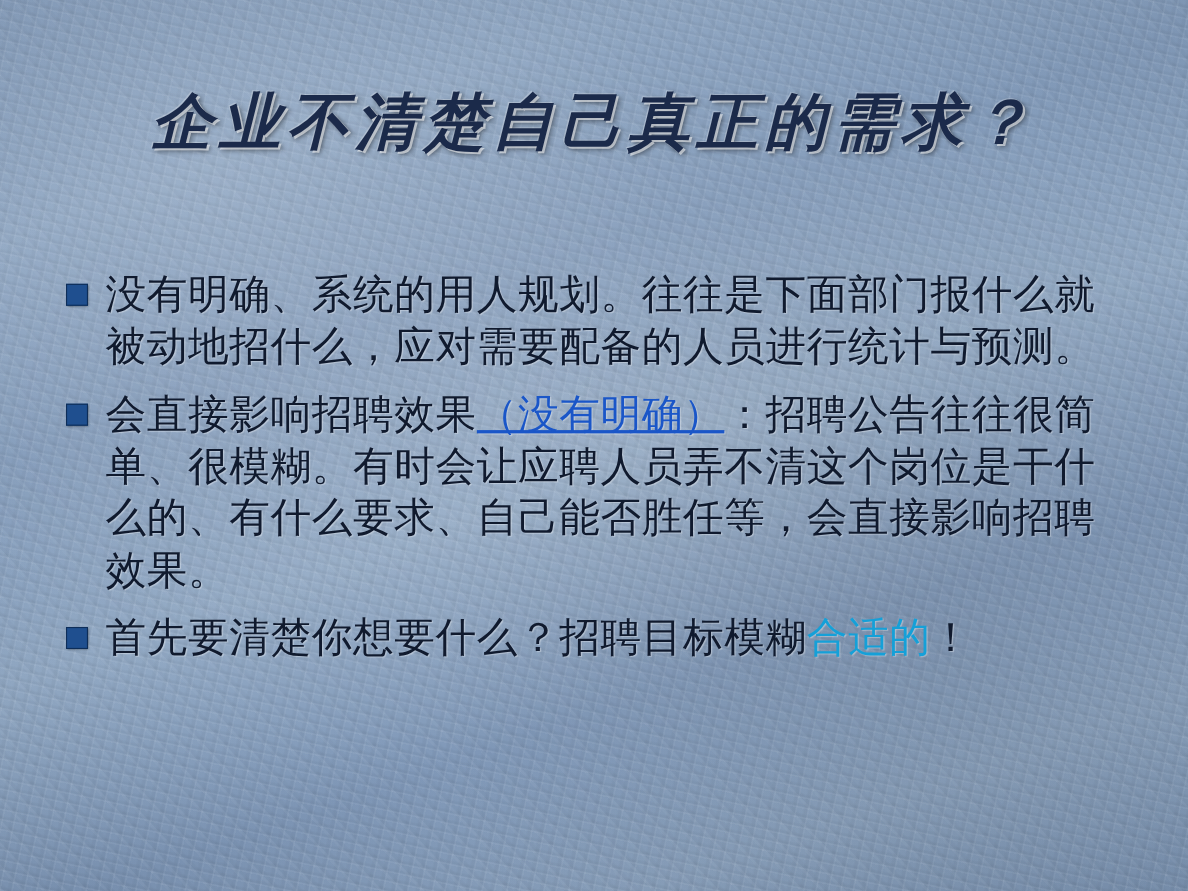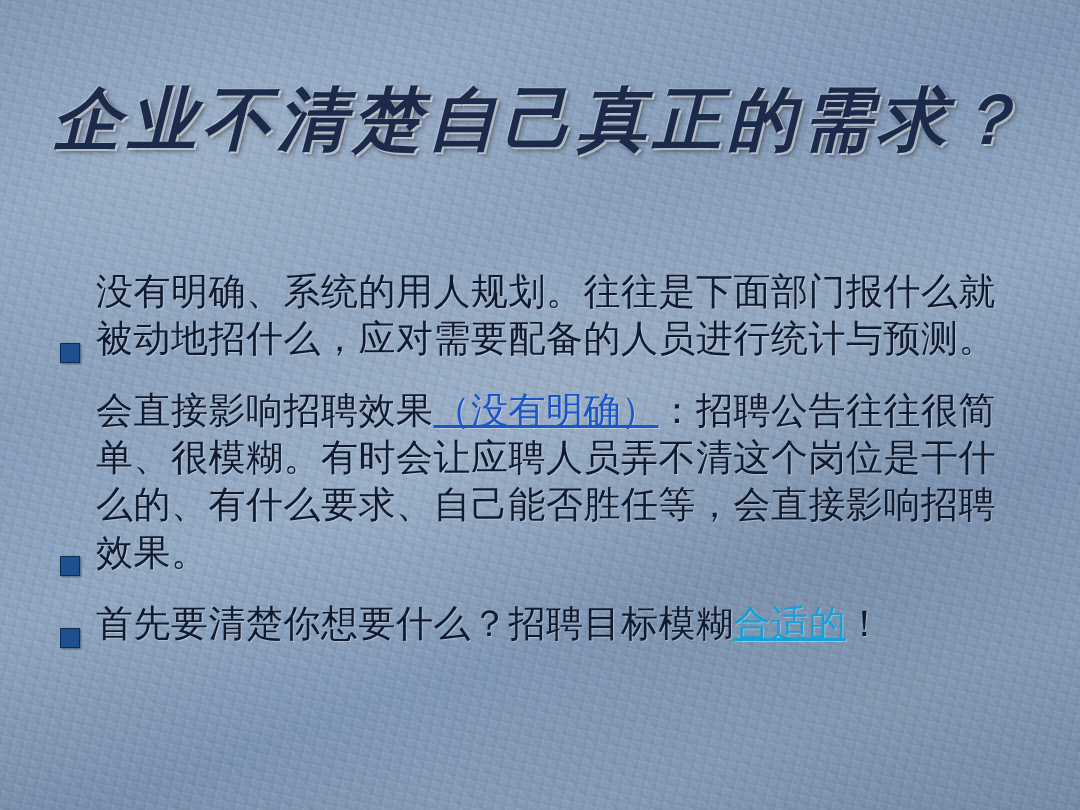--- a/index.html
+++ b/index.html
@@ -50,44 +50,43 @@
   }
 
   
   .title {
     position: absolute;
     top: 74px;
     left: 0;
     width: 1080px;
     text-align: center;
     font-family: "DejaVu Serif", serif;
-    font-size: 69px;
+    font-size: 56px;
     font-weight: 700;
     font-style: italic;
     letter-spacing: 6px;
     color: #1b2a4a;
     text-shadow:
       2px 2px 0 rgba(255,255,255,0.55),
       3px 3px 5px rgba(0,0,0,0.45),
       -1px -1px 0 rgba(255,255,255,0.25);
     white-space: nowrap;
   }
 
   
   .bullets {
     position: absolute;
     top: 244px;
     left: 60px;
     width: 970px;
   }
   .bullet-row {
     display: flex;
-    align-items: flex-end;
+    align-items: flex-start;
     margin-bottom: 14px;
-    margin-top: 24px;
   }
   .bullet-marker {
     flex: 0 0 auto;
     width: 18px;
     height: 18px;
     margin-top: 14px;
     margin-right: 16px;
     background: #1f4f8f;
     border: 1px solid #0d2d58;
     box-shadow: 1px 1px 2px rgba(0,0,0,0.45);
@@ -100,21 +99,20 @@
     color: #101a2e;
     text-shadow: 1px 1px 1px rgba(255,255,255,0.35);
     letter-spacing: 0.5px;
   }
   .hl {
     color: #1a56c8;
     text-decoration: underline;
   }
   .hl2 {
     color: #15a0d8;
-    text-decoration: underline;
   }
 </style>
 </head>
 <body>
 
 <div id="slide">
   <div id="content">
 
     <div class="title">企业不清楚自己真正的需求？</div>
 

